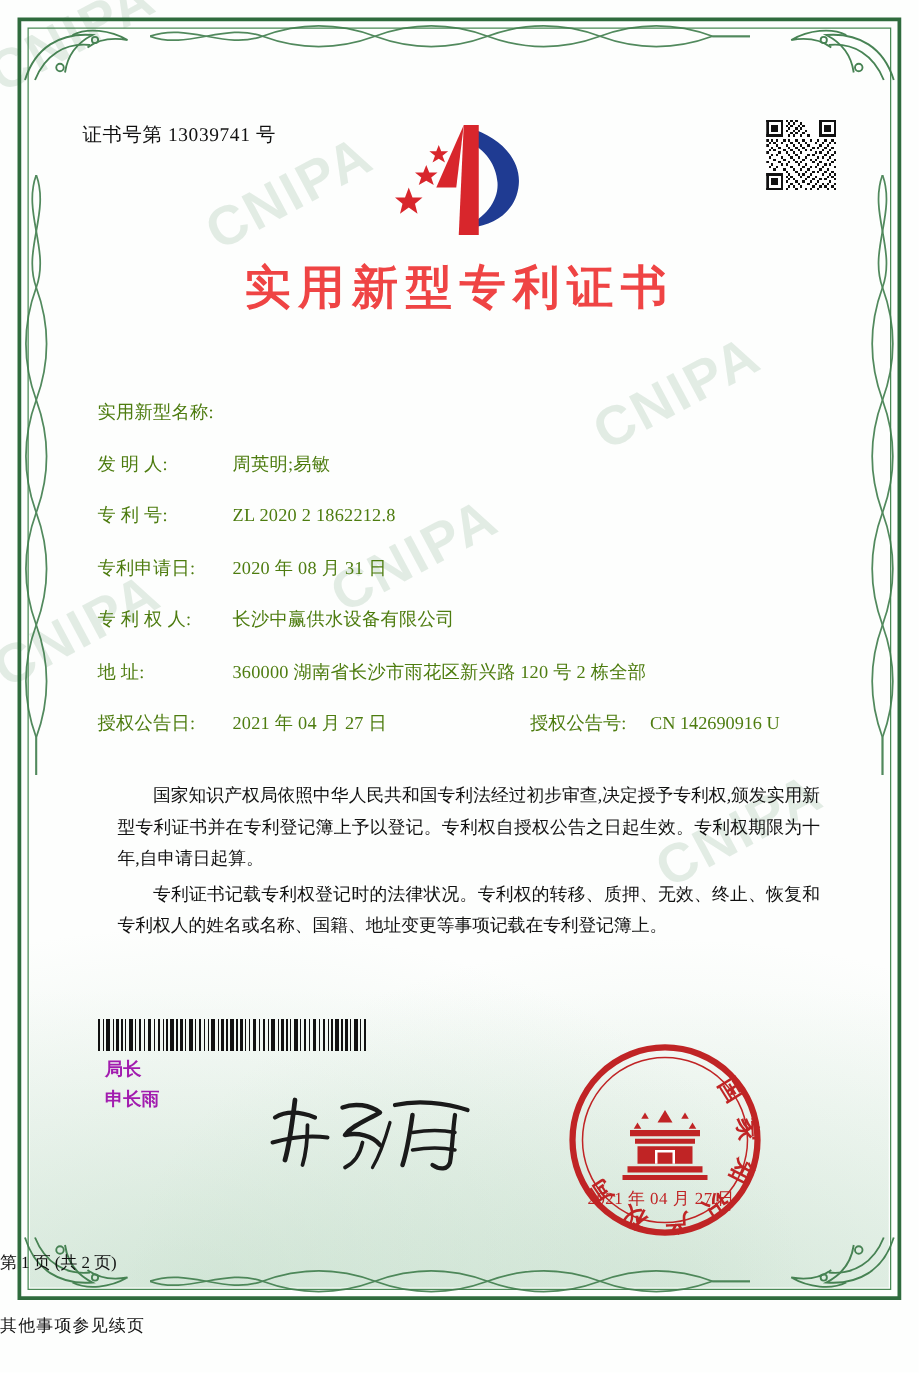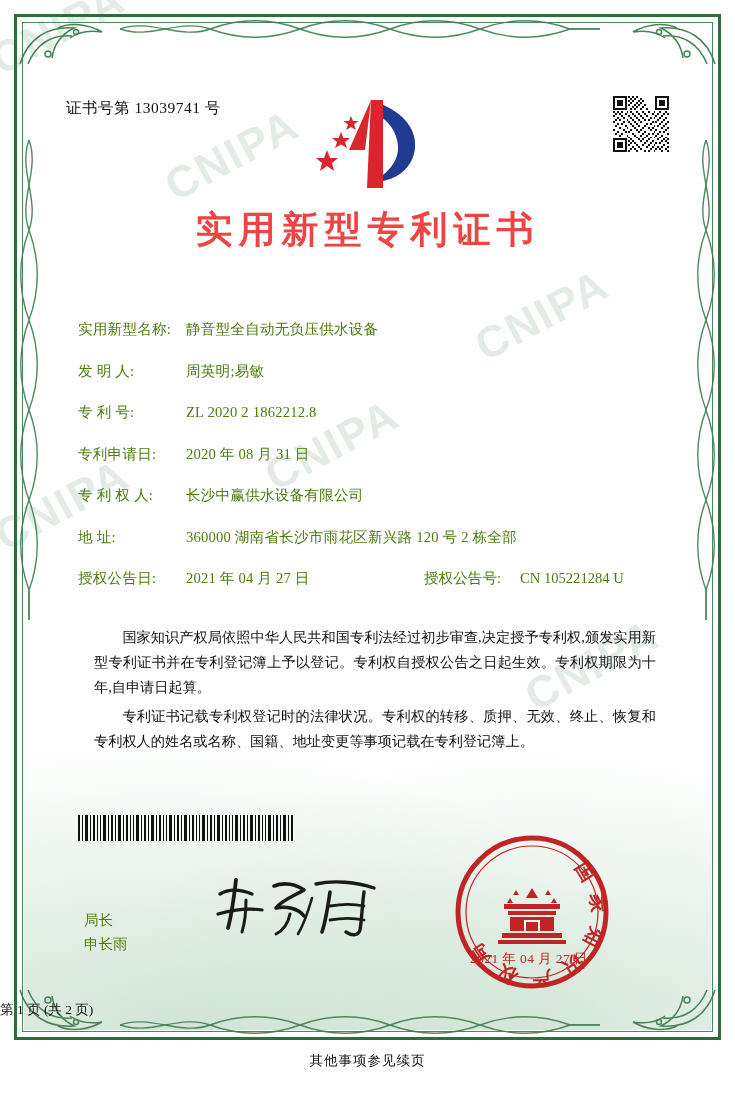--- a/index.html
+++ b/index.html
@@ -195,24 +195,25 @@
     position: absolute;
     left: 78px;
     top: 815px;
     width: 218px;
     height: 26px;
   }
 
   .sign-block {
     position: absolute;
     left: 84px;
-    top: 908px;
+    top: 844px;
     font-size: 14.5px;
     line-height: 24px;
-    color: #4d7c0f;
+    color: #a21caf;
+    font-weight: bold;
   }
 
   .signature {
     position: absolute;
     left: 212px;
     top: 870px;
     width: 190px;
     height: 70px;
     color: #1a1a1a;
   }
@@ -241,21 +242,20 @@
     text-align: left;
     font-size: 13.5px;
     color: #111;
   }
 
   .footer-note {
     position: absolute;
     left: 0;
     right: 0;
     top: 1052px;
-    text-align: center;
     font-size: 13.5px;
     color: #111;
     letter-spacing: 1px;
   }
 </style>
 </head>
 <body>
 
 <div id="page">
 
@@ -560,21 +560,20 @@
         <polygon points="36,36 38.4,42 45,42 40,46 42,52 36,48.5 30,52 32,46 27,42 33.6,42"></polygon>
         <polygon points="46,20 48,25 53.5,25 49,28.5 51,34 46,31 41,34 43,28.5 38.5,25 44,25"></polygon>
       </g>
     </svg>
 
     <div class="main-title">实用新型专利证书</div>
 
     <div class="fields">
       <div class="field-row">
         <div class="field-label">实用新型名称:</div>
-        <div class="field-value">静音型全自动无负压供水设备</div>
       </div>
       <div class="field-row">
         <div class="field-label">发 明 人:</div>
         <div class="field-value">周英明;易敏</div>
       </div>
       <div class="field-row">
         <div class="field-label">专 利 号:</div>
         <div class="field-value">ZL 2020 2 1862212.8</div>
       </div>
       <div class="field-row">
@@ -586,21 +585,21 @@
         <div class="field-value">长沙中赢供水设备有限公司</div>
       </div>
       <div class="field-row">
         <div class="field-label">地 址:</div>
         <div class="field-value">360000 湖南省长沙市雨花区新兴路 120 号 2 栋全部</div>
       </div>
       <div class="field-row split">
         <div class="field-label">授权公告日:</div>
         <div class="field-value">2021 年 04 月 27 日</div>
         <div class="field-label2">授权公告号:</div>
-        <div class="field-value2">CN 105221284 U</div>
+        <div class="field-value2">CN 142690916 U</div>
       </div>
     </div>
 
     <div class="paragraphs">
       <p>国家知识产权局依照中华人民共和国专利法经过初步审查,决定授予专利权,颁发实用新型专利证书并在专利登记簿上予以登记。专利权自授权公告之日起生效。专利权期限为十年,自申请日起算。</p>
       <p>专利证书记载专利权登记时的法律状况。专利权的转移、质押、无效、终止、恢复和专利权人的姓名或名称、国籍、地址变更等事项记载在专利登记簿上。</p>
     </div>
 
     <svg class="barcode" viewBox="0 0 218 26" shape-rendering="crispEdges">
       <rect width="218" height="26" fill="#ffffff" fill-opacity="0"></rect>

